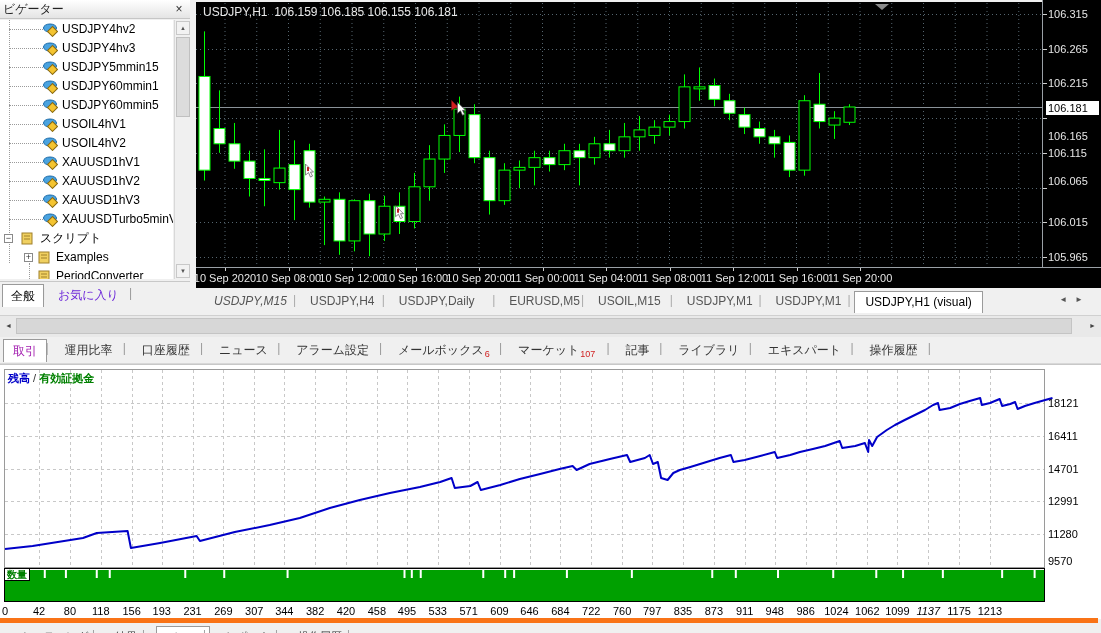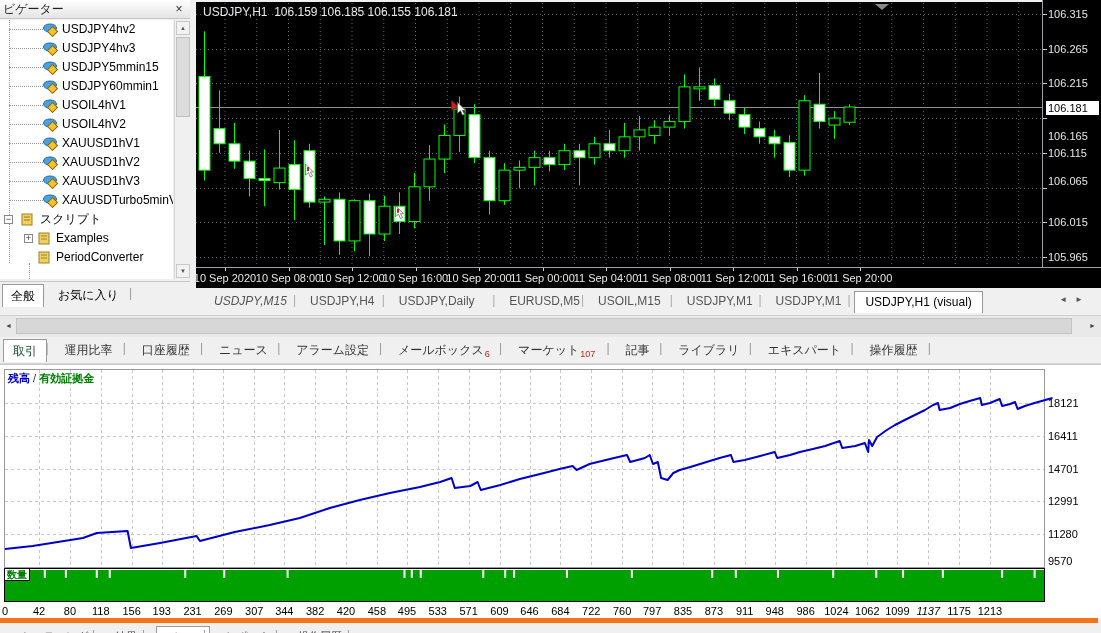--- a/index.html
+++ b/index.html
@@ -14,21 +14,21 @@
   .tree-row{position:relative;height:19px;line-height:19px;white-space:nowrap;}
   .tree-row .lbl{vertical-align:top;font-size:12px;color:#000;}
   .tree-vline{position:absolute;border-left:1px dotted #9a9a9a;width:0;}
   .tree-hstub{position:absolute;border-top:1px dotted #9a9a9a;height:0;}
   .node-box{position:absolute;top:5px;width:9px;height:9px;background:#fff;border:1px solid #8a8a8a;font-size:9px;line-height:7px;text-align:center;color:#333;box-sizing:border-box;}
   .ea-ico,.scr-ico{position:absolute;top:2px;width:15px;height:15px;}
   .nav-scrollbar{position:absolute;left:174px;top:20px;width:16px;height:259px;background:#f0f0f0;border-left:1px solid #d8d8d8;}
   .scroll-btn{position:absolute;left:1px;width:14px;height:14px;background:#f2f2f2;border:1px solid #c8c8c8;color:#555;font-size:6px;line-height:12px;text-align:center;box-sizing:border-box;}
   .scroll-thumb{position:absolute;left:1px;width:14px;background:#dcdcdc;border:1px solid #c0c0c0;box-sizing:border-box;}
   .nav-tabs{position:absolute;left:0;top:281px;width:190px;height:32px;background:#f0f0f0;border-top:1px solid #c8c8c8;}
-  .ntab{position:absolute;top:2px;height:22px;line-height:22px;padding:0 8px;font-size:12px;color:#000000;}
+  .ntab{position:absolute;top:2px;height:22px;line-height:22px;padding:0 8px;font-size:12px;color:#6d28d9;}
   .ntab.active{background:#fff;border:1px solid #9a9a9a;border-bottom:none;color:#000;}
   .ntab-sep{position:absolute;top:4px;color:#999;}
 
   .splitter{left:190px;top:0;width:6px;height:313px;background:#f0f0f0;}
 
   
   .chart-plot{left:196px;top:0;width:846px;height:267px;background:#000;}
   .ohlc-header{left:203px;top:5px;color:#e8e8e8;font-size:12px;white-space:nowrap;}
   .price-axis{left:1042px;top:0;width:59px;height:267px;background:#000;border-left:1px solid #9aa0a6;box-sizing:border-box;}
   .ptick{position:absolute;left:5px;color:#e6e6e6;font-size:11px;}
@@ -46,21 +46,21 @@
   .ctab-arrows{position:absolute;right:10px;top:7px;color:#555;font-size:8px;letter-spacing:8px;}
 
   
   .hscroll{left:0;top:315px;width:1101px;height:21px;background:#e9e9e9;border-top:1px solid #d0d0d0;}
   .hs-btn{position:absolute;top:2px;width:15px;height:16px;color:#444;font-size:7px;line-height:16px;text-align:center;}
   .hs-thumb{position:absolute;left:16px;top:2px;width:1056px;height:16px;background:#d7d7d7;border:1px solid #c4c4c4;box-sizing:border-box;}
 
   
   .terminal-tabs{left:0;top:337px;width:1101px;height:26px;background:#f0f0f0;border-bottom:1px solid #d8d8d8;}
   .ttab{position:absolute;top:2px;height:22px;line-height:22px;padding:0 9px;color:#333;font-size:12px;white-space:nowrap;}
-  .ttab.active{background:#fff;border:1px solid #9a9a9a;border-bottom:none;color:#14532d;}
+  .ttab.active{background:#fff;border:1px solid #9a9a9a;border-bottom:none;color:#a21caf;}
   .ttab .badge{color:#d02020;font-size:9px;vertical-align:-3px;margin-left:1px;}
   .ttab-sep{position:absolute;top:4px;color:#999;}
 
   
   .tester{left:0;top:364px;width:1101px;height:254px;background:#ffffff;border-top:1px solid #c8c8c8;}
   .bal-legend{position:absolute;left:8px;top:6px;font-size:11px;font-weight:bold;white-space:nowrap;}
   .bal-legend .bal{color:#0000c8;}
   .bal-legend .sep{color:#333;font-weight:normal;}
   .bal-legend .eq{color:#008000;}
   .ylab{position:absolute;left:1048px;color:#000;font-size:11px;}
@@ -95,20 +95,24 @@
               <rect x="6" y="6" width="7" height="7" transform="rotate(45 9.5 9.5)" fill="#f4c430" stroke="#8a6a10"></rect>
             </svg></span><span class="lbl" style="margin-left: 62px;">USDJPY4hv3</span></div>
         <div class="tree-row"><div class="tree-hstub" style="left: 9px; top: 9px; width: 34px;"></div><span class="ea-ico" style="left: 43px;"><svg width="15" height="15">
               <ellipse cx="7" cy="6" rx="6.5" ry="4" fill="#4aa3e0" stroke="#1a6aa8"></ellipse>
               <rect x="6" y="6" width="7" height="7" transform="rotate(45 9.5 9.5)" fill="#f4c430" stroke="#8a6a10"></rect>
             </svg></span><span class="lbl" style="margin-left: 62px;">USDJPY5mmin15</span></div>
         <div class="tree-row"><div class="tree-hstub" style="left: 9px; top: 9px; width: 34px;"></div><span class="ea-ico" style="left: 43px;"><svg width="15" height="15">
               <ellipse cx="7" cy="6" rx="6.5" ry="4" fill="#4aa3e0" stroke="#1a6aa8"></ellipse>
               <rect x="6" y="6" width="7" height="7" transform="rotate(45 9.5 9.5)" fill="#f4c430" stroke="#8a6a10"></rect>
             </svg></span><span class="lbl" style="margin-left: 62px;">USDJPY60mmin1</span></div>
+        <div class="tree-row"><div class="tree-hstub" style="left: 9px; top: 9px; width: 34px;"></div><span class="ea-ico" style="left: 43px;"><svg width="15" height="15">
+              <ellipse cx="7" cy="6" rx="6.5" ry="4" fill="#4aa3e0" stroke="#1a6aa8"></ellipse>
+              <rect x="6" y="6" width="7" height="7" transform="rotate(45 9.5 9.5)" fill="#f4c430" stroke="#8a6a10"></rect>
+            </svg></span><span class="lbl" style="margin-left: 62px;">USDJPY60mmin5</span></div>
         <div class="tree-row"><div class="tree-hstub" style="left: 9px; top: 9px; width: 34px;"></div><span class="ea-ico" style="left: 43px;"><svg width="15" height="15">
               <ellipse cx="7" cy="6" rx="6.5" ry="4" fill="#4aa3e0" stroke="#1a6aa8"></ellipse>
               <rect x="6" y="6" width="7" height="7" transform="rotate(45 9.5 9.5)" fill="#f4c430" stroke="#8a6a10"></rect>
             </svg></span><span class="lbl" style="margin-left: 62px;">USOIL4hV1</span></div>
         <div class="tree-row"><div class="tree-hstub" style="left: 9px; top: 9px; width: 34px;"></div><span class="ea-ico" style="left: 43px;"><svg width="15" height="15">
               <ellipse cx="7" cy="6" rx="6.5" ry="4" fill="#4aa3e0" stroke="#1a6aa8"></ellipse>
               <rect x="6" y="6" width="7" height="7" transform="rotate(45 9.5 9.5)" fill="#f4c430" stroke="#8a6a10"></rect>
             </svg></span><span class="lbl" style="margin-left: 62px;">USOIL4hV2</span></div>
         <div class="tree-row"><div class="tree-hstub" style="left: 9px; top: 9px; width: 34px;"></div><span class="ea-ico" style="left: 43px;"><svg width="15" height="15">
               <ellipse cx="7" cy="6" rx="6.5" ry="4" fill="#4aa3e0" stroke="#1a6aa8"></ellipse>

